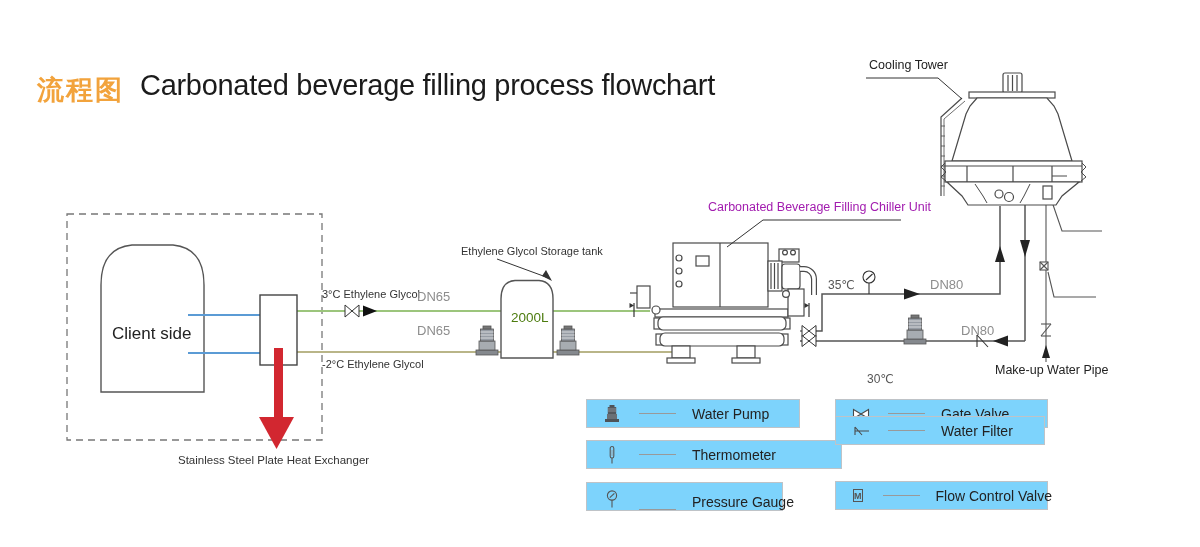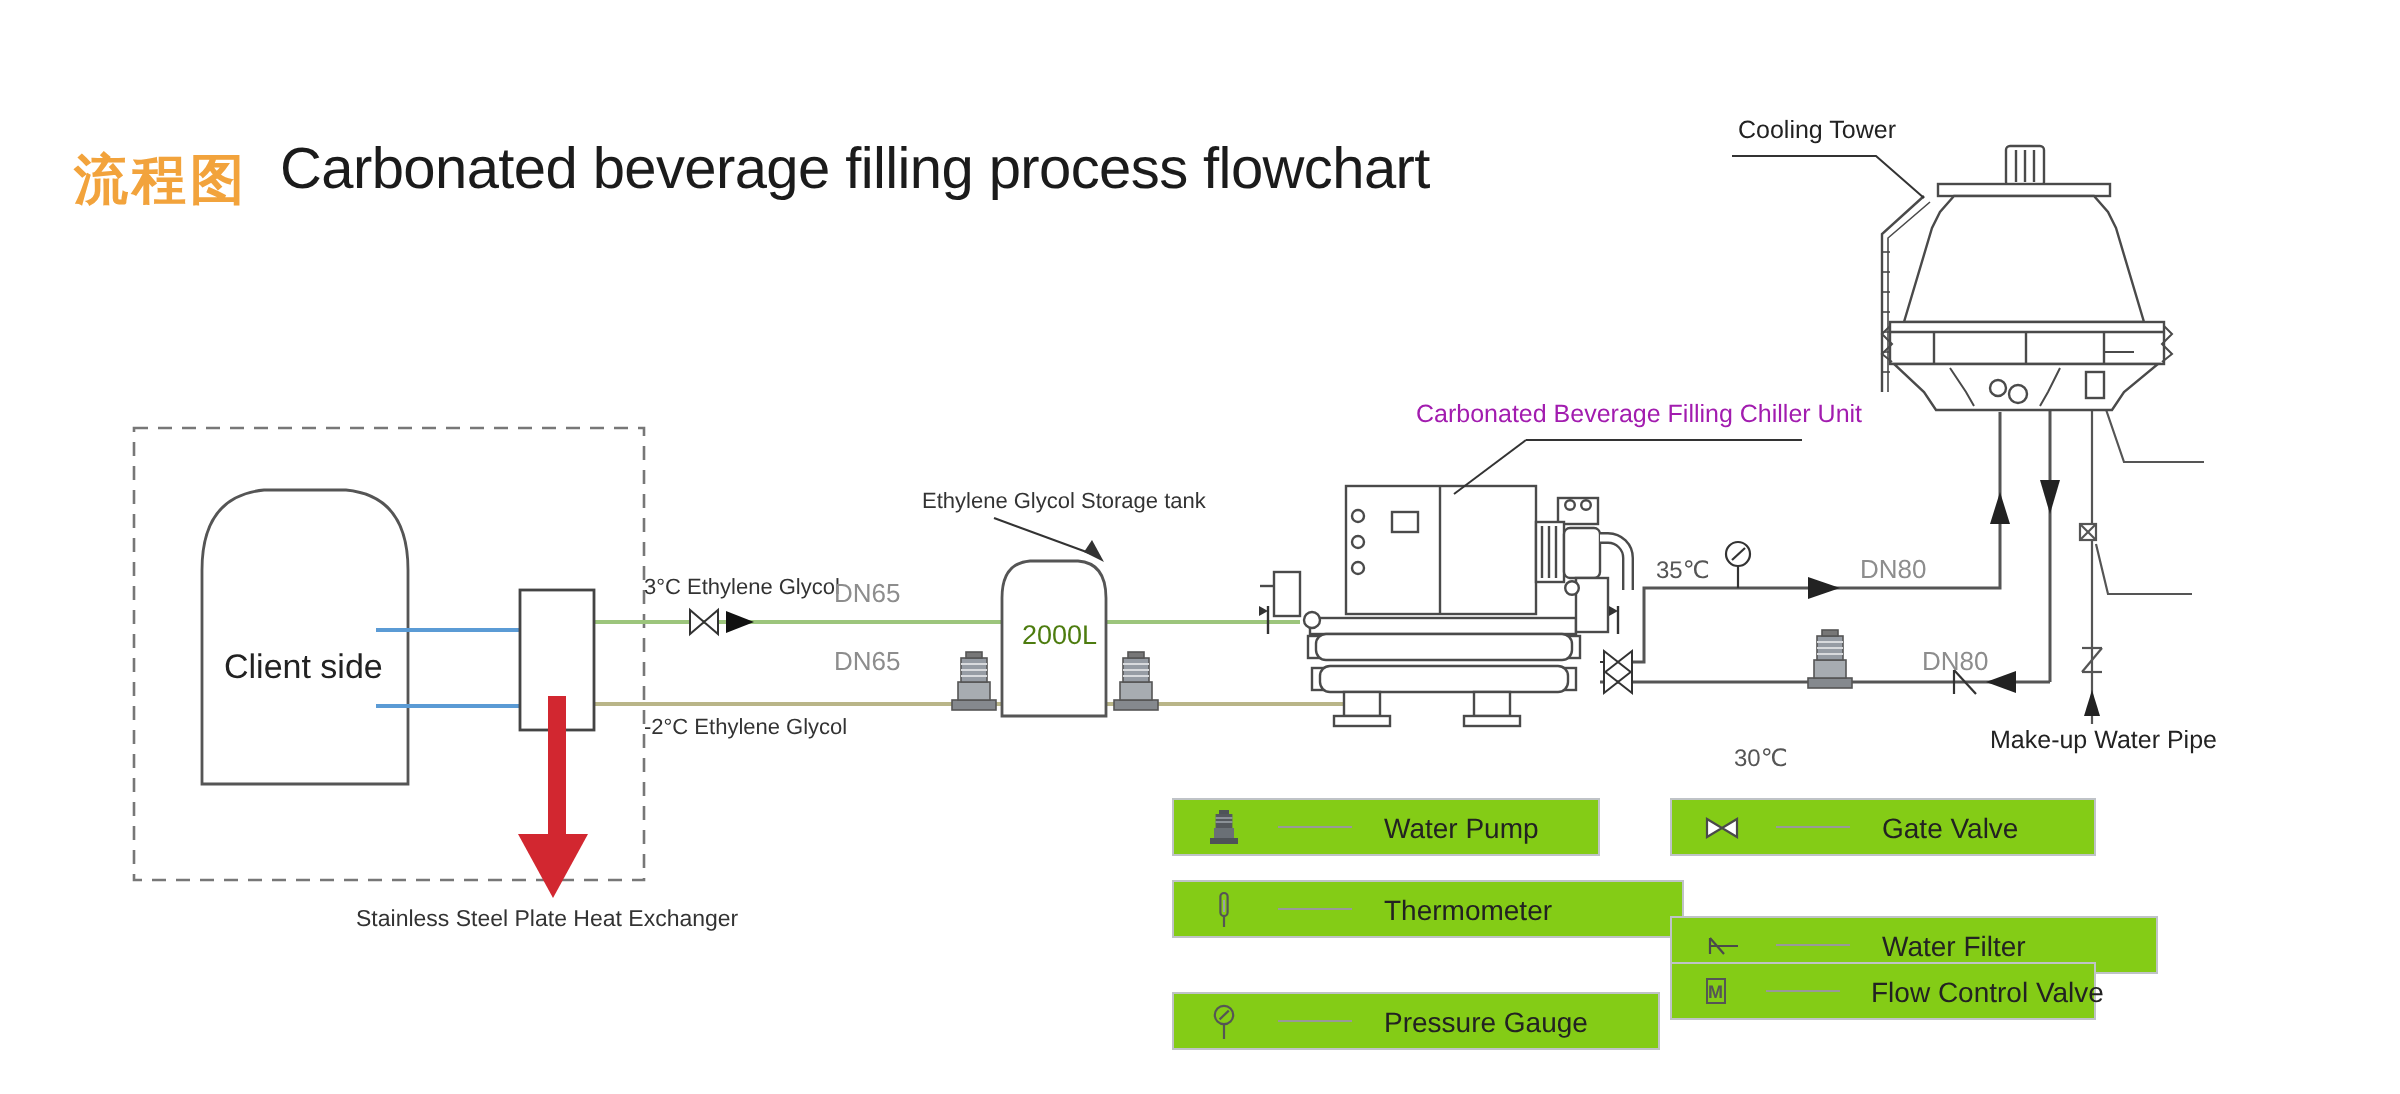--- a/index.html
+++ b/index.html
@@ -22,21 +22,21 @@
   .tank-label{left:461px;top:245px;font-size:11px;color:#333;}
   .tank-capacity{left:511px;top:311px;font-size:13.5px;color:#4d7c0f;}
   .chiller-label{left:708px;top:201px;font-size:12.5px;color:#a21caf;}
   .tower-label{left:869px;top:59px;font-size:12.5px;color:#222;}
   .temp{font-size:12px;color:#555;}
   .temp-35{left:828px;top:279px;}
   .temp-30{left:867px;top:325px;margin-top:48px;}
   .makeup-label{left:995px;top:364px;font-size:12.5px;color:#222;}
 
   .legend-item{
-    position:absolute;height:29px;background:#84cc16;border:1px solid #bfc3c7;
+    position:absolute;height:29px;background:#7dd3fc;border:1px solid #bfc3c7;
     display:flex;align-items:center;box-sizing:border-box;padding-left:14px;
   }
   .legend-item .licon{flex:0 0 auto;}
   .ldash{display:inline-block;width:37px;height:1px;background:#999;margin:0 16px 0 16px;flex:0 0 auto;}
   .llabel{font-size:14px;color:#222;white-space:nowrap;}
   .licon-box{
     width:13px;height:13px;border:1.2px solid #555;display:flex;align-items:center;justify-content:center;
     font-size:9px;font-weight:bold;color:#555;box-sizing:border-box;margin:0 4px 0 3px;
   }
   svg.diagram{position:absolute;left:0;top:0;}
@@ -252,39 +252,39 @@
   </div>
   <div class="legend-item" style="left:586px;top:440px;width:256px;">
     <svg class="licon" width="22" height="22" viewBox="0 0 22 22">
       <rect x="9.2" y="2.5" width="3.6" height="11.5" rx="1.8" fill="none" stroke="#555" stroke-width="1.1"></rect>
       <line x1="11" y1="14" x2="11" y2="19.5" stroke="#555" stroke-width="1.1"></line>
       <line x1="11" y1="6" x2="11" y2="12" stroke="#9aa0a6" stroke-width="1"></line>
     </svg>
     <span class="ldash"></span>
     <span class="llabel">Thermometer</span>
   </div>
-  <div class="legend-item" style="left:586px;top:496px;width:244px;">
+  <div class="legend-item" style="left:586px;top:482px;width:197px;align-items:flex-end;">
     <svg class="licon" width="22" height="22" viewBox="0 0 22 22">
       <circle cx="11" cy="7.5" r="4.6" fill="none" stroke="#555" stroke-width="1.1"></circle>
       <line x1="8.8" y1="9.7" x2="13.4" y2="5.3" stroke="#555" stroke-width="1.1"></line>
       <line x1="11" y1="12.1" x2="11" y2="19.5" stroke="#555" stroke-width="1.1"></line>
     </svg>
     <span class="ldash"></span>
     <span class="llabel">Pressure Gauge</span>
   </div>
 
   <div class="legend-item" style="left:835px;top:399px;width:213px;">
     <svg class="licon" width="22" height="22" viewBox="0 0 22 22">
       <path d="M3.5,6.5 L11,11 L3.5,15.5 Z" fill="#fff" stroke="#4a4a4a" stroke-width="1.1"></path>
       <path d="M18.5,6.5 L11,11 L18.5,15.5 Z" fill="#fff" stroke="#4a4a4a" stroke-width="1.1"></path>
     </svg>
     <span class="ldash"></span>
     <span class="llabel">Gate Valve</span>
   </div>
-  <div class="legend-item" style="left:835px;top:458px;width:244px;">
+  <div class="legend-item" style="left:835px;top:416px;width:210px;">
     <svg class="licon" width="22" height="22" viewBox="0 0 22 22">
       <path d="M5,7 L5,15 M5,11 L19,11 M5,7 L12,15" fill="none" stroke="#4a4a4a" stroke-width="1.1"></path>
     </svg>
     <span class="ldash"></span>
     <span class="llabel">Water Filter</span>
   </div>
   <div class="legend-item" style="left:835px;top:481px;width:213px;">
     <span class="licon-box">
       <span>M</span>
     </span>

